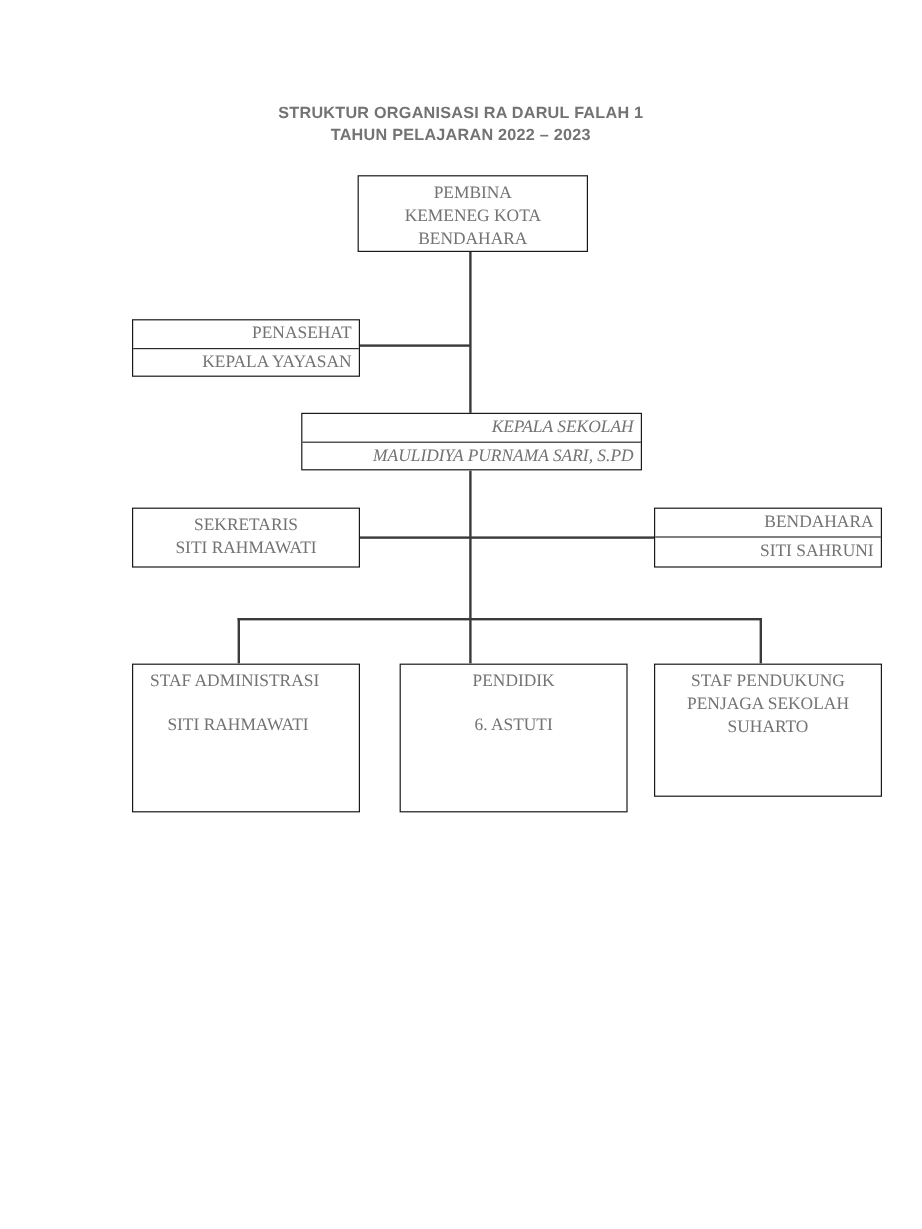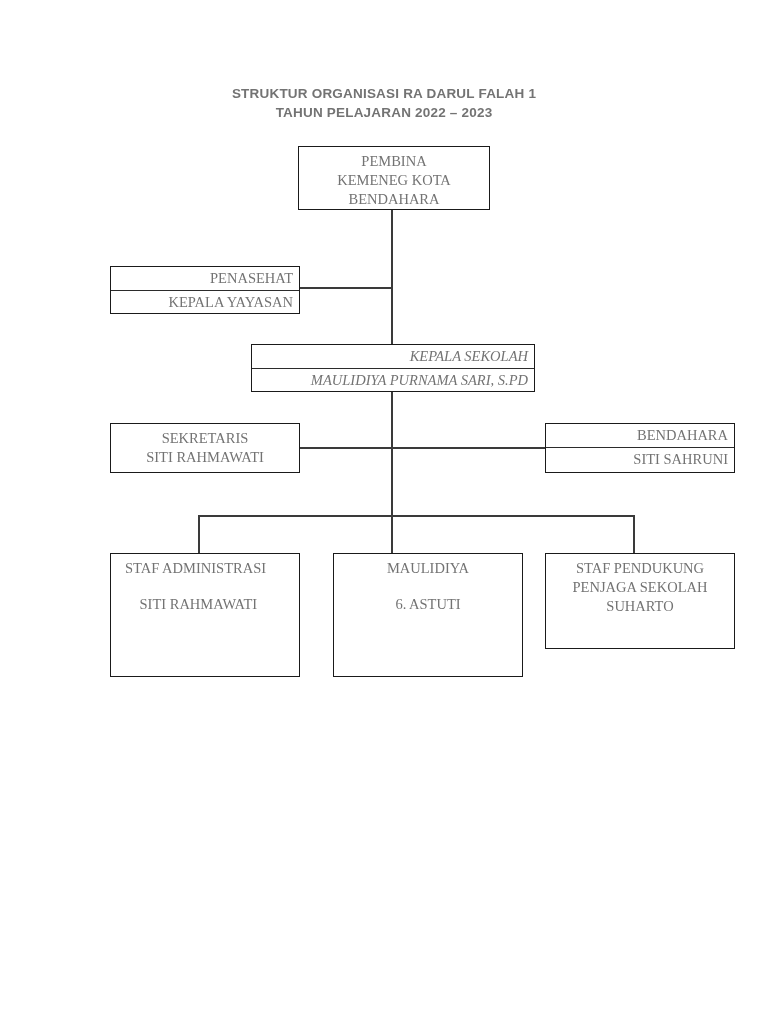--- a/index.html
+++ b/index.html
@@ -135,27 +135,27 @@
   <div class="box" style="left:110px; top:553px; width:190px; height:124px;">
     <span class="body left">
       <span class="line-row">STAF ADMINISTRASI</span>
       <span class="spacer"></span>
       <span class="line-row">    SITI RAHMAWATI</span>
     </span>
   </div>
 
   <div class="box" style="left:333px; top:553px; width:190px; height:124px;">
     <span class="body">
-      <span class="line-row">MAULIDIYA</span>
+      <span class="line-row">PENDIDIK</span>
       <span class="spacer"></span>
       <span class="line-row">6. ASTUTI</span>
     </span>
   </div>
 
-  <div class="box" style="left:545px; top:553px; width:190px; height:96px;">
+  <div class="box" style="left:545px; top:553px; width:190px; height:111px;">
     <span class="body">
       <span class="line-row">STAF PENDUKUNG</span>
       <span class="line-row">PENJAGA SEKOLAH</span>
       <span class="line-row">SUHARTO</span>
     </span>
   </div>
 
 </div>
 
 </body></html>

